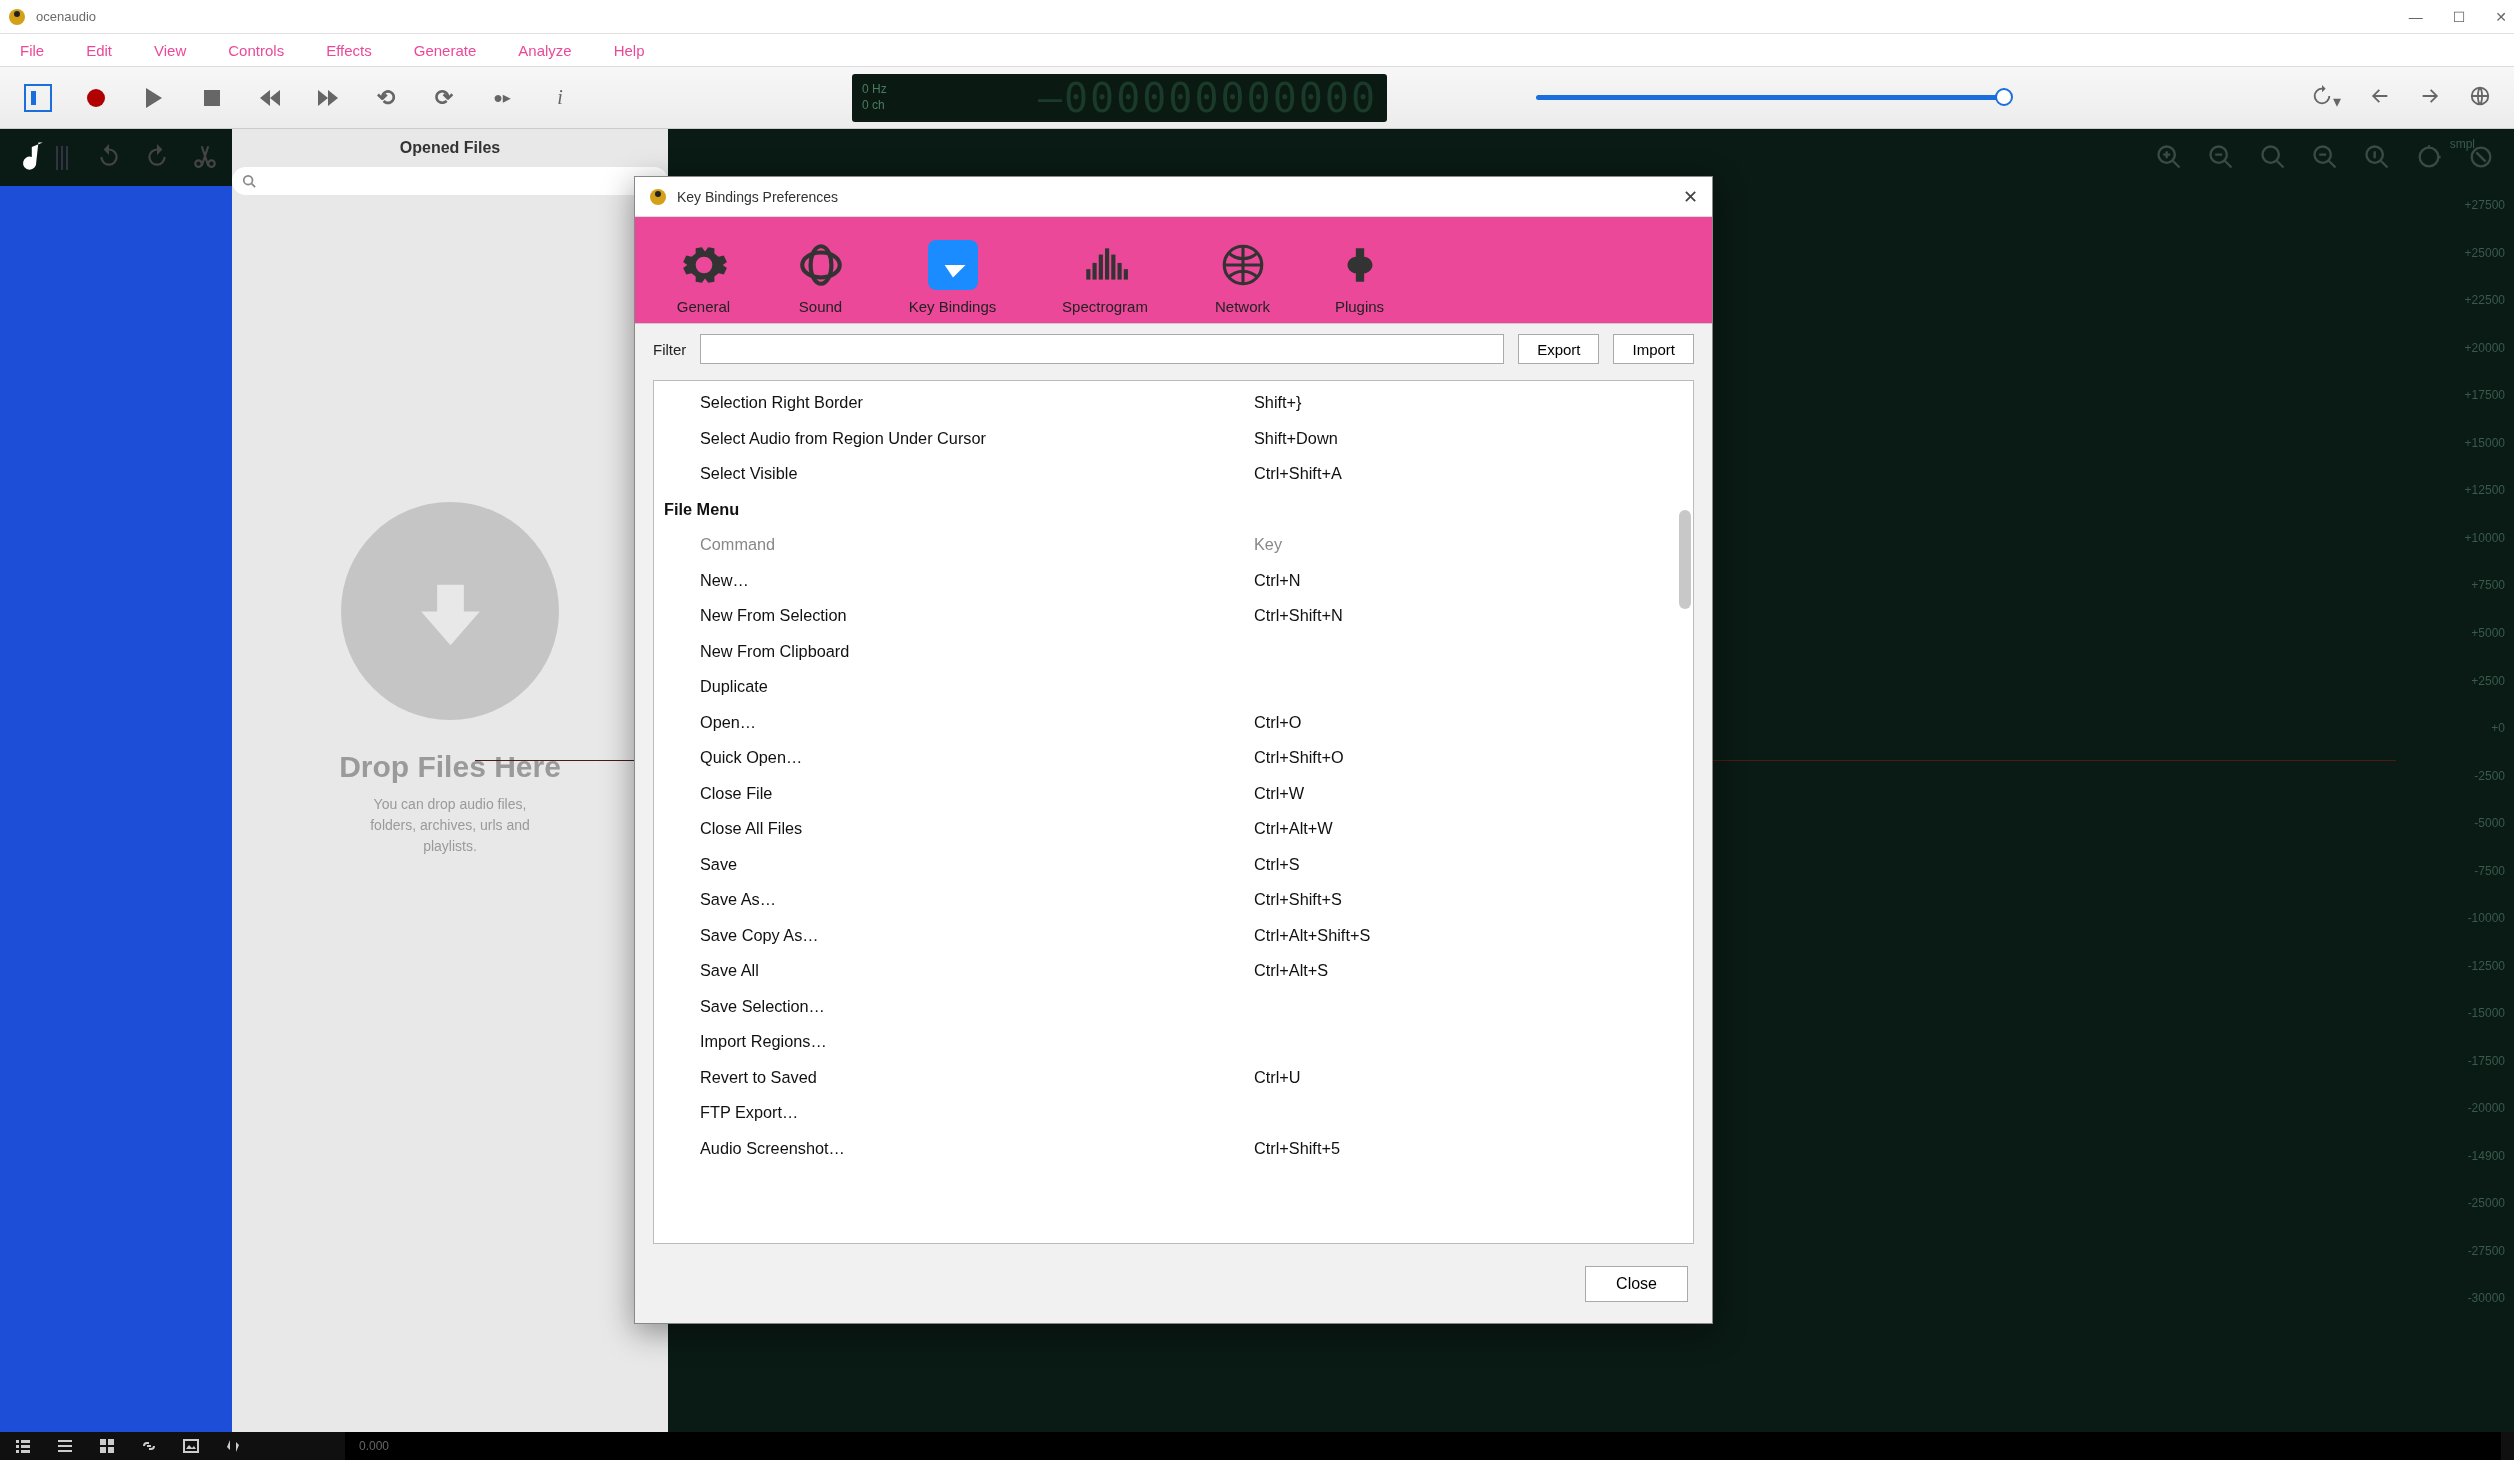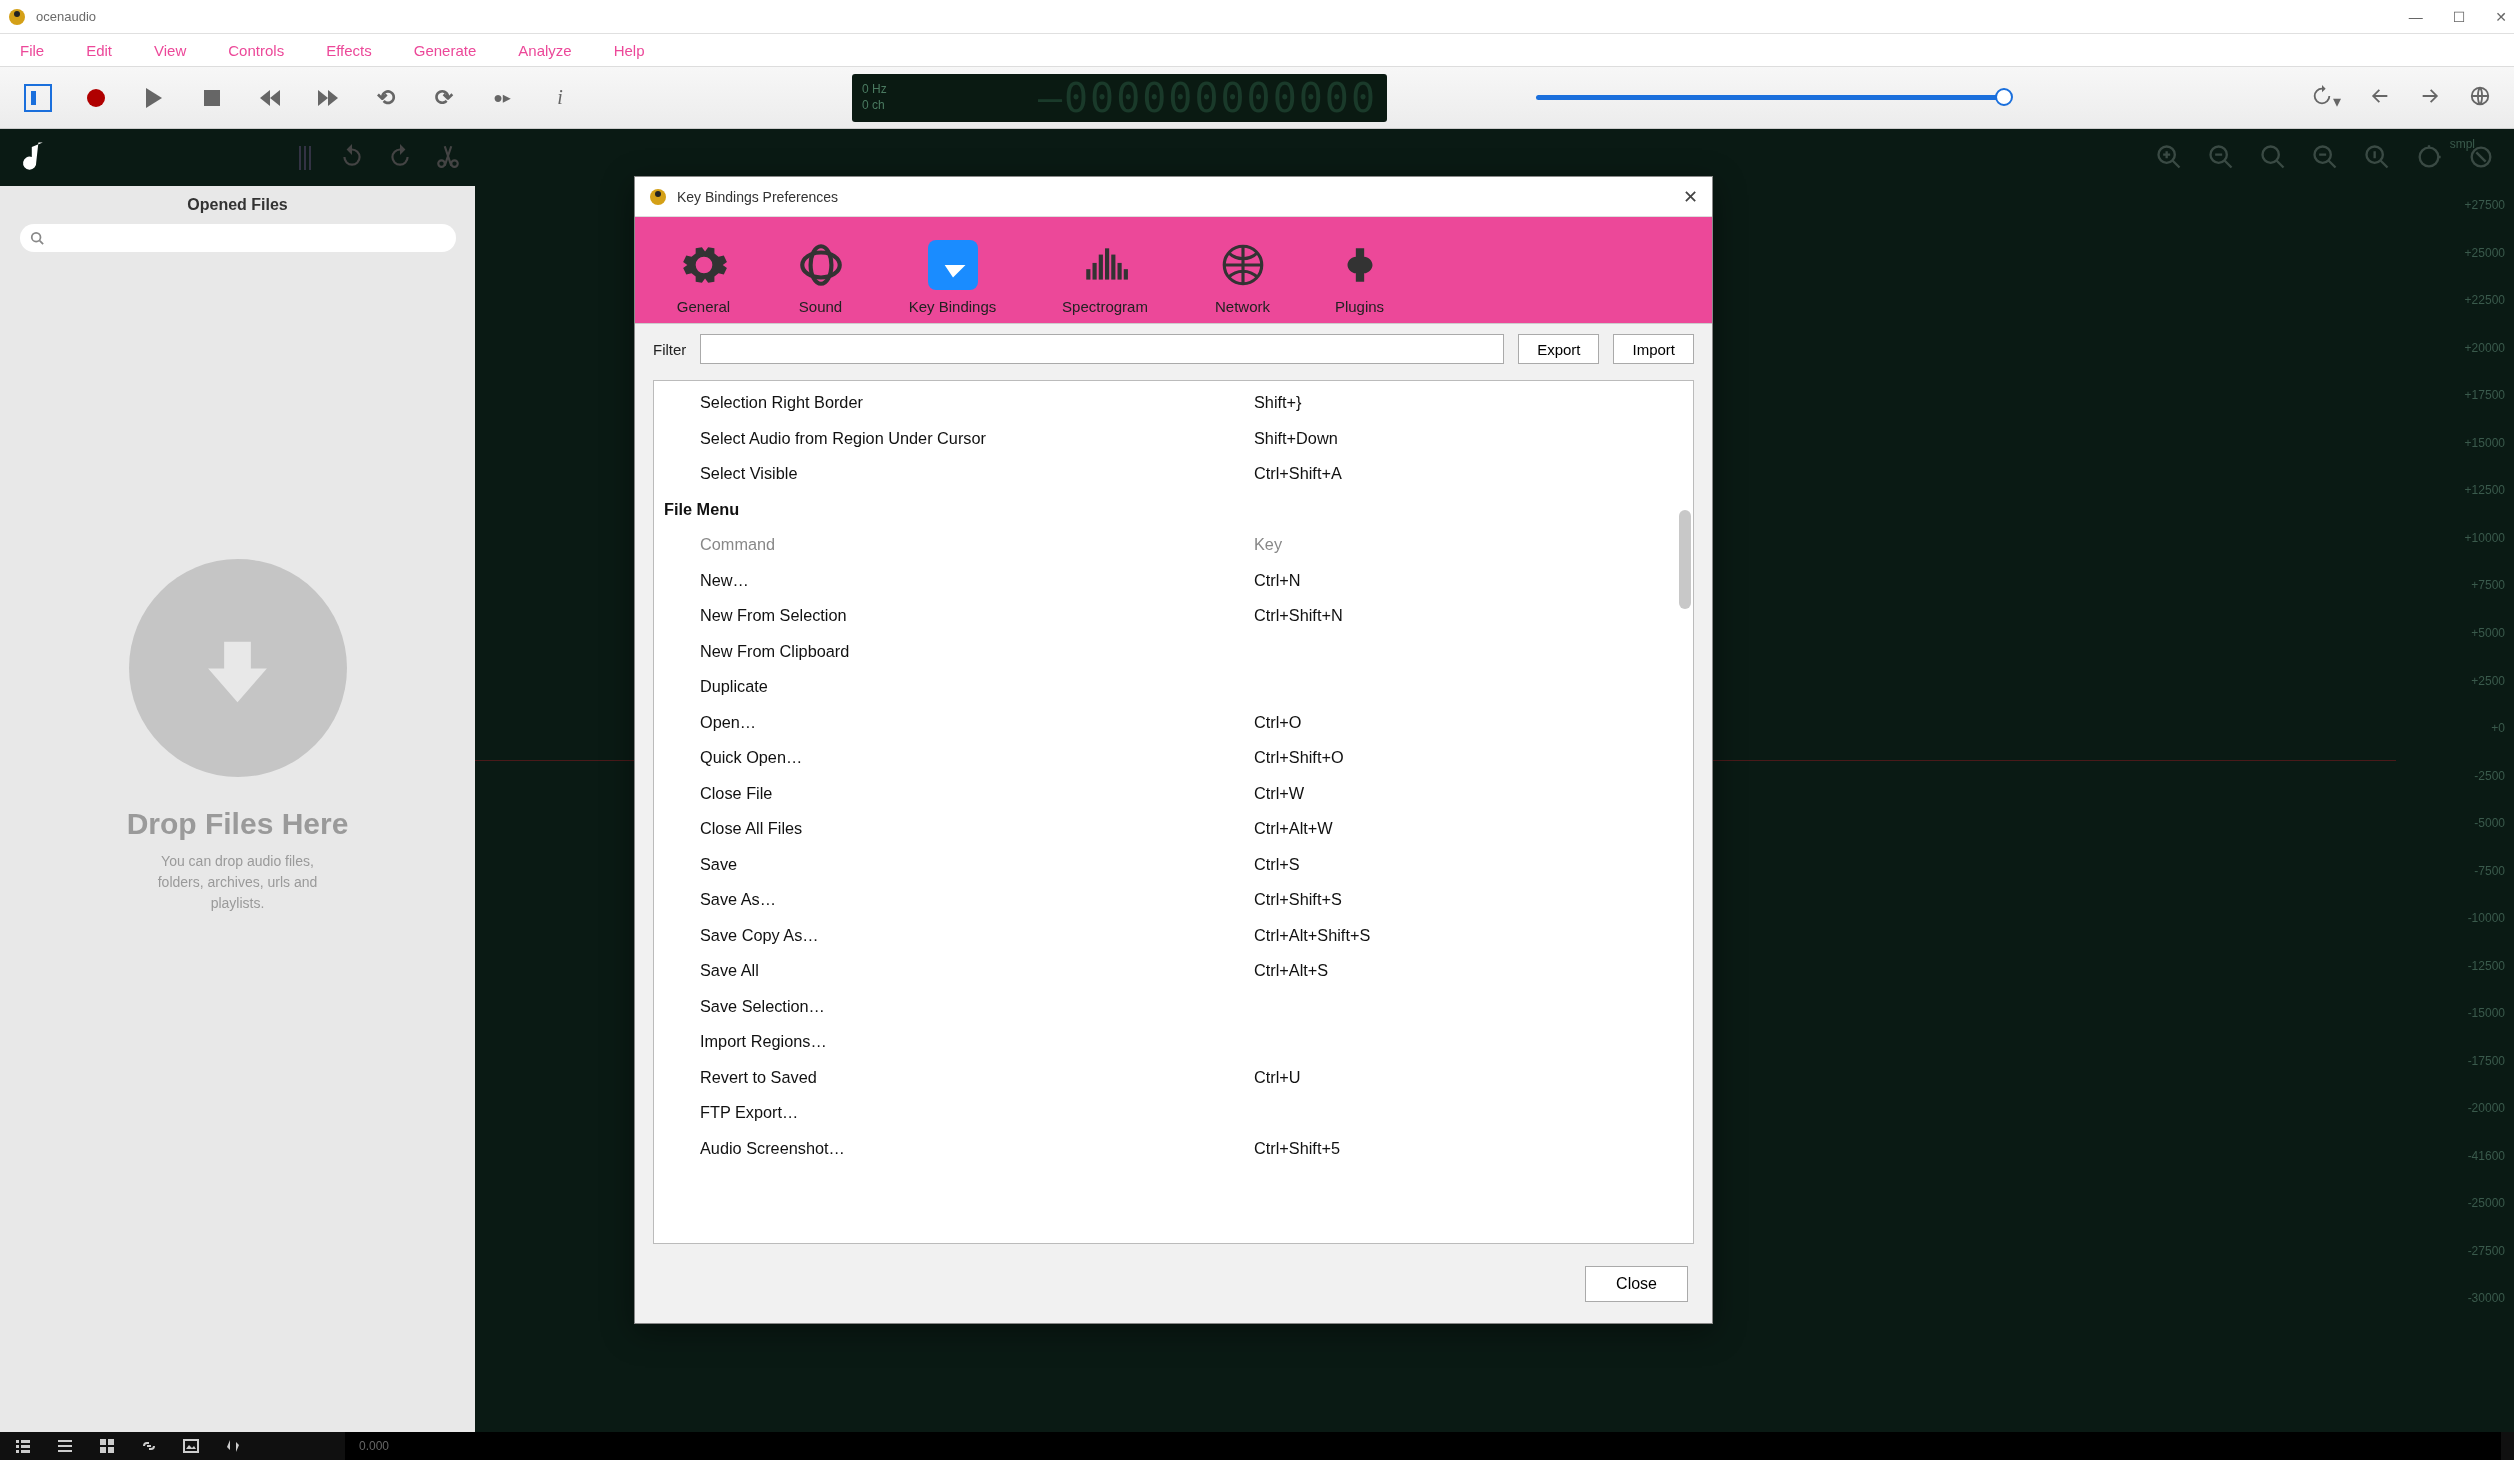--- a/index.html
+++ b/index.html
@@ -38,21 +38,21 @@
 .volume-track { width: 475px; height: 5px; background: #1a6fdc; margin-left: 119px; border-radius: 3px; position:relative; }
 .volume-thumb { position:absolute; right:-2px; top:-7px; width:18px; height:18px; background:#fff; border:2px solid #1a6fdc; border-radius:50%; }
 
 .right-tb { margin-left: auto; display:flex; gap: 28px; align-items:center; color:#666; }
 .right-tb svg { width:22px; height:22px; }
 
 
 .main { position: relative; height: calc(100% - 34px - 32px - 63px - 28px); background: #0a1a14; display:flex; }
 
 
-.sidebar { width: 475px; background: #1d4ed8; display:flex; flex-direction:column; }
+.sidebar { width: 475px; background: #1d4ed8; display:flex; flex-direction:row; }
 .sidebar-head { height: 57px; background: #0a1a14; display:flex; align-items:center; padding-left: 12px; }
 .note-icon { width: 44px; height: 44px; display:flex; align-items:center; justify-content:center; }
 .grips { margin-left:auto; margin-right:14px; display:flex; gap:3px; }
 .grips span{ width:2px; height:24px; background:#334; }
 .edit-tb { display:flex; gap:22px; align-items:center; color:#444; padding: 0 14px; }
 .edit-tb svg { width:26px; height:26px; }
 
 .filepanel { background: #e8e8e8; flex:1; display:flex; flex-direction:column; align-items:center; }
 .filepanel h3 { font-size:16px; font-weight:600; color:#333; margin: 10px 0; }
 .searchbox { width: 436px; height: 28px; background:#fff; border-radius: 14px; display:flex; align-items:center; padding: 0 10px; }
@@ -294,21 +294,21 @@
         <div class="tick" style="top: 545px;">+2500</div>
         <div class="tick" style="top: 592px;">+0</div>
         <div class="tick" style="top: 640px;">-2500</div>
         <div class="tick" style="top: 687px;">-5000</div>
         <div class="tick" style="top: 735px;">-7500</div>
         <div class="tick" style="top: 782px;">-10000</div>
         <div class="tick" style="top: 830px;">-12500</div>
         <div class="tick" style="top: 877px;">-15000</div>
         <div class="tick" style="top: 925px;">-17500</div>
         <div class="tick" style="top: 972px;">-20000</div>
-        <div class="tick" style="top: 1020px;">-41600</div>
+        <div class="tick" style="top: 1020px;">-14900</div>
         <div class="tick" style="top: 1067px;">-25000</div>
         <div class="tick" style="top: 1115px;">-27500</div>
         <div class="tick" style="top: 1162px;">-30000</div>
       </div>
   </div>
 </div>
 
 <div class="statusbar">
   <span class="sb-ic"><svg viewBox="0 0 18 18">
         <path fill="#ccc" d="M2 3h3v3H2zM7 3h9v3H7zM2 8h3v3H2zM7 8h9v3H7zM2 13h3v3H2zM7 13h9v3H7z"></path>

